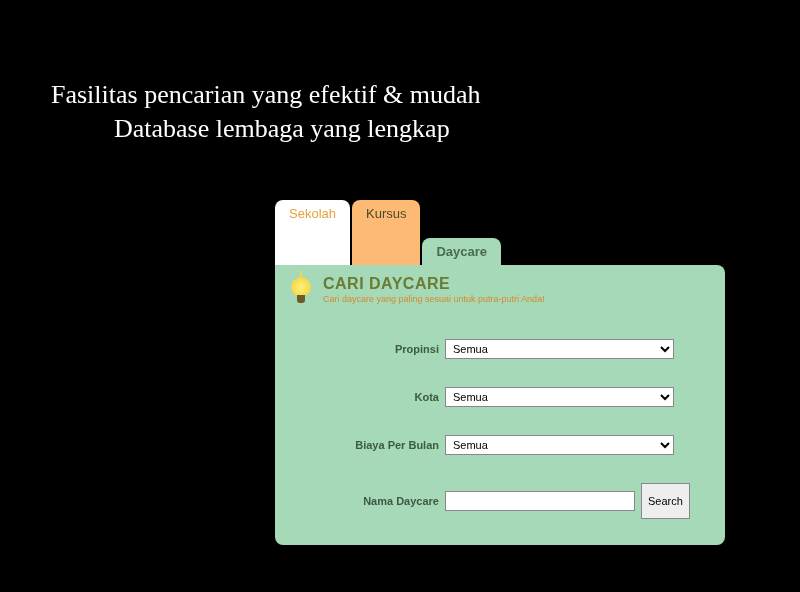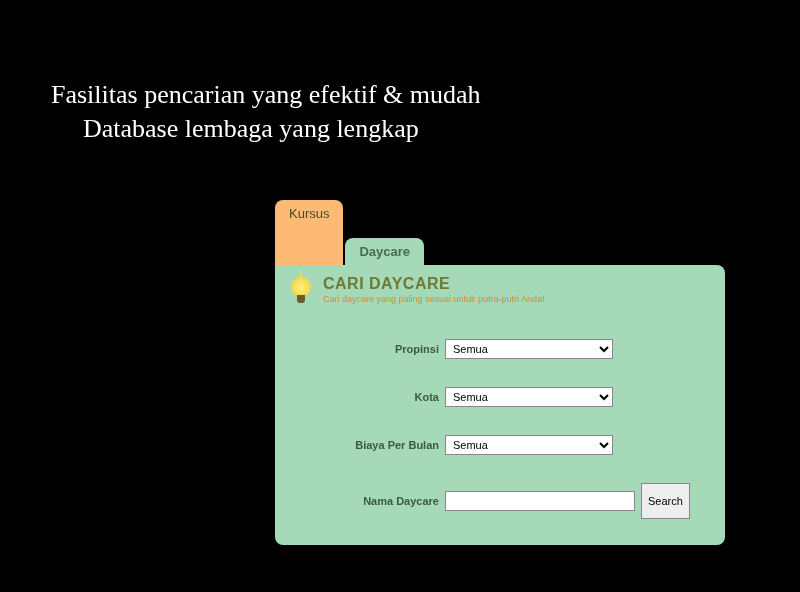--- a/index.html
+++ b/index.html
@@ -13,21 +13,21 @@
   }
   .headline {
     position: absolute;
     top: 78px;
     left: 51px;
     color: #fff;
     font-size: 26px;
     line-height: 1.3;
     font-weight: 400;
   }
-  .headline .line2 { margin-left: 32px; }
+  .headline .line2 { margin-left: 32px; text-align: center; }
   .widget {
     position: absolute;
     top: 200px;
     left: 275px;
     width: 450px;
   }
   .tabs {
     display: flex;
     gap: 2px;
     font-family: Verdana, Arial, sans-serif;
@@ -106,21 +106,21 @@
     font-weight: bold;
   }
   select, input[type="text"] {
     font-family: Arial, sans-serif;
     font-size: 11px;
     padding: 2px 3px;
     border: 1px solid #888;
     background: #fff;
     height: 20px;
   }
-  select { width: 168px; }
+  select { width: 229px; }
   input[type="text"] { width: 190px; }
   .search-btn {
     font-family: Arial, sans-serif;
     font-size: 11px;
     padding: 2px 6px;
     border: 1px solid #888;
     background: #eee;
     cursor: pointer;
     height: 36px;
   }
@@ -128,20 +128,21 @@
 </head>
 <body>
 
 <div class="headline">
   <div>Fasilitas pencarian yang efektif &amp; mudah</div>
   <div class="line2">Database lembaga yang lengkap</div>
 </div>
 
 <div class="widget">
   <div class="tabs">
+    <div class="tab tab-sekolah">Sekolah</div>
     <div class="tab tab-kursus">Kursus</div>
     <div class="tab tab-daycare">Daycare</div>
   </div>
   <div class="panel">
     <div class="panel-header">
       <div class="bulb">
         <div class="rays"></div>
           <div class="glow"></div>
           <div class="base"></div>
       </div>

